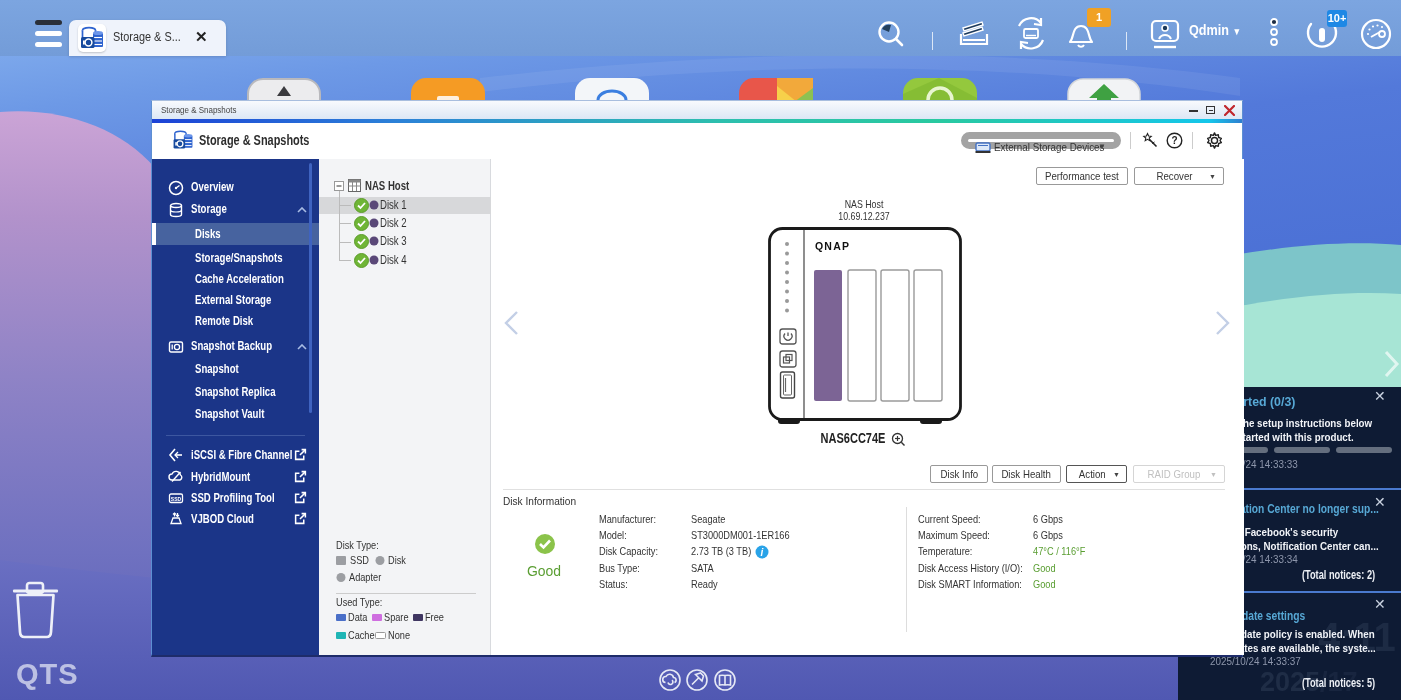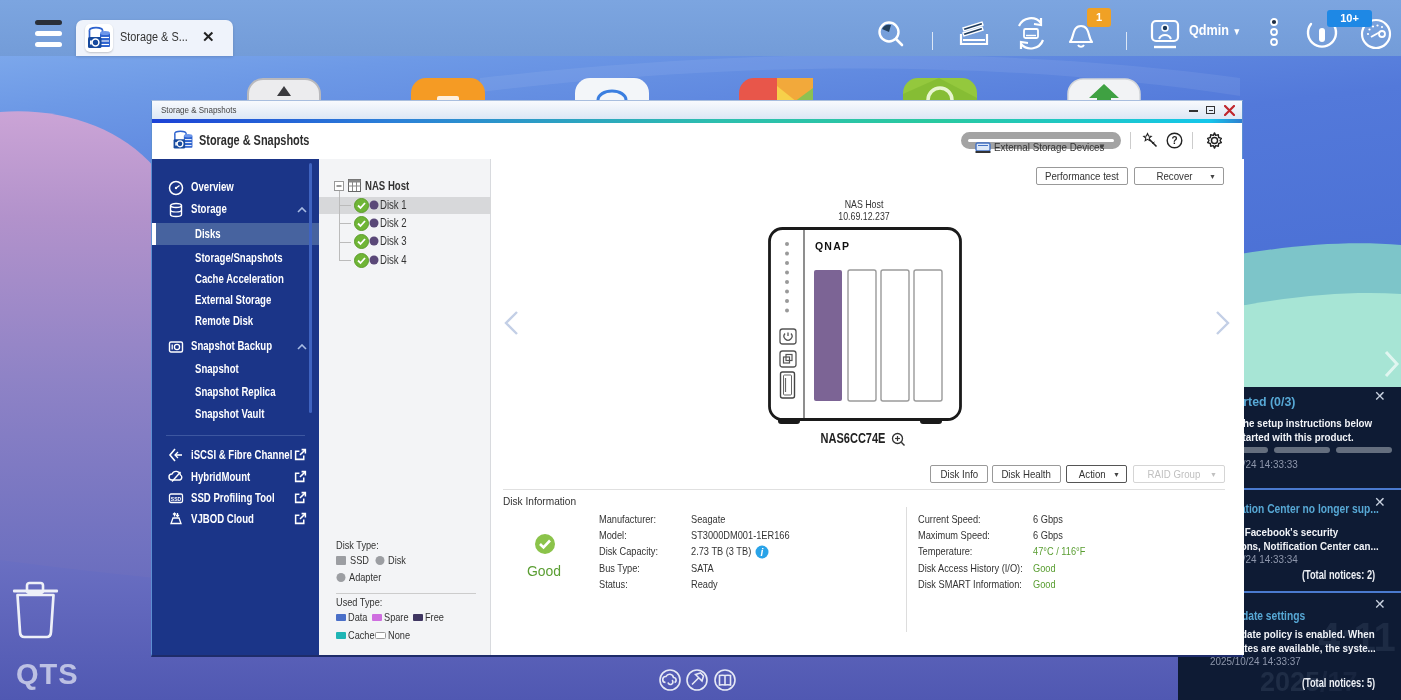--- a/index.html
+++ b/index.html
@@ -3,21 +3,21 @@
 <style>
 html,body{margin:0;padding:0;}
 *{box-sizing:border-box;font-family:"Liberation Sans",sans-serif;}
 #stage{position:relative;width:1401px;height:700px;overflow:hidden;background:#5b7fd8;}
 .abs{position:absolute;}
 
 #wall{position:absolute;left:0;top:0;}
 
 #topbar{position:absolute;left:0;top:0;width:1401px;height:56px;background:linear-gradient(#7ca5e0,#739cd8);z-index:50;}
 .hline{position:absolute;left:35px;width:27px;height:4.5px;border-radius:2.5px;background:#fff;}
-#tab{position:absolute;left:76px;top:20px;width:157px;height:36px;background:rgba(243,246,252,.97);border-radius:7px 7px 0 0;box-shadow:0 1px 3px rgba(0,0,0,.15);}
+#tab{position:absolute;left:69px;top:20px;width:157px;height:36px;background:rgba(243,246,252,.97);border-radius:7px 7px 0 0;box-shadow:0 1px 3px rgba(0,0,0,.15);}
 #tab .ticon{position:absolute;left:9px;top:4px;width:28px;height:28px;background:#fff;border-radius:5px;box-shadow:0 1px 2px rgba(0,0,0,.2);}
 #tab .ttxt{position:absolute;left:44px;top:10px;font-size:12.5px;color:#333;white-space:nowrap;transform:scaleX(.87);transform-origin:0 50%;}
 #tab .tx{position:absolute;left:126px;top:8px;font-size:15px;font-weight:bold;color:#222;}
 .tbdiv{position:absolute;top:32px;width:1px;height:18px;background:rgba(255,255,255,.75);}
 .badge{position:absolute;font-size:11px;font-weight:bold;color:#fff;text-align:center;z-index:55;}
 .qdmin{position:absolute;left:1189px;top:22px;font-size:14.5px;font-weight:bold;color:#fff;z-index:55;white-space:nowrap;transform:scaleX(.87);transform-origin:0 50%;}
 
 #notif{position:absolute;left:1178px;top:387px;width:223px;height:313px;background:#0e1b34;z-index:10;overflow:hidden;}
 #notif .sep{position:absolute;left:0;width:223px;height:2px;background:#4a7ace;}
 #notif .ttl{position:absolute;font-size:12px;font-weight:bold;color:#57a8d5;white-space:nowrap;transform:scaleX(.86);transform-origin:0 0;}
@@ -143,21 +143,21 @@
 <div class="qdmin">Qdmin <span style="font-size:10px;">▼</span></div>
 <svg class="abs" style="left:1268px;top:18px;" width="12" height="30" viewBox="0 0 12 30">
 <circle cx="6" cy="4" r="3" fill="#1d2d45" stroke="#fff" stroke-width="1.8"></circle>
 <circle cx="6" cy="14" r="3" fill="none" stroke="#fff" stroke-width="1.8"></circle>
 <circle cx="6" cy="24" r="3" fill="none" stroke="#fff" stroke-width="1.8"></circle>
 </svg>
 <svg class="abs" style="left:1303px;top:16px;" width="38" height="36" viewBox="0 0 38 36">
 <path d="M8,28 A14,14 0 1 1 30,28" fill="none" stroke="#fff" stroke-width="2.4" stroke-linecap="round" transform="rotate(180 19 18)"></path>
 <rect x="16" y="12" width="6" height="14" rx="3" fill="#fff"></rect>
 </svg>
-<div class="badge" style="left:1327px;top:10px;width:45px;height:17px;line-height:17px;background:#1e88e5;border-radius:3px;font-size:11px;">10+</div>
+<div class="badge" style="left:1327px;top:10px;width:20px;height:17px;line-height:17px;background:#1e88e5;border-radius:3px;font-size:11px;">10+</div>
 <svg class="abs" style="left:1358px;top:17px;" width="36" height="34" viewBox="0 0 36 34">
 <circle cx="18" cy="17" r="14" fill="none" stroke="#fff" stroke-width="2.2"></circle>
 <circle cx="24" cy="17" r="3" fill="none" stroke="#fff" stroke-width="1.8"></circle>
 <line x1="22" y1="15" x2="13" y2="20" stroke="#fff" stroke-width="2"></line>
 <circle cx="10" cy="17" r="1.1" fill="#fff"></circle>
         <circle cx="11.5" cy="12.5" r="1.1" fill="#fff"></circle>
 <circle cx="15" cy="9.5" r="1.1" fill="#fff"></circle>
         <circle cx="19.5" cy="8.5" r="1.1" fill="#fff"></circle>
 <circle cx="24" cy="10" r="1.1" fill="#fff"></circle>
 </svg>

